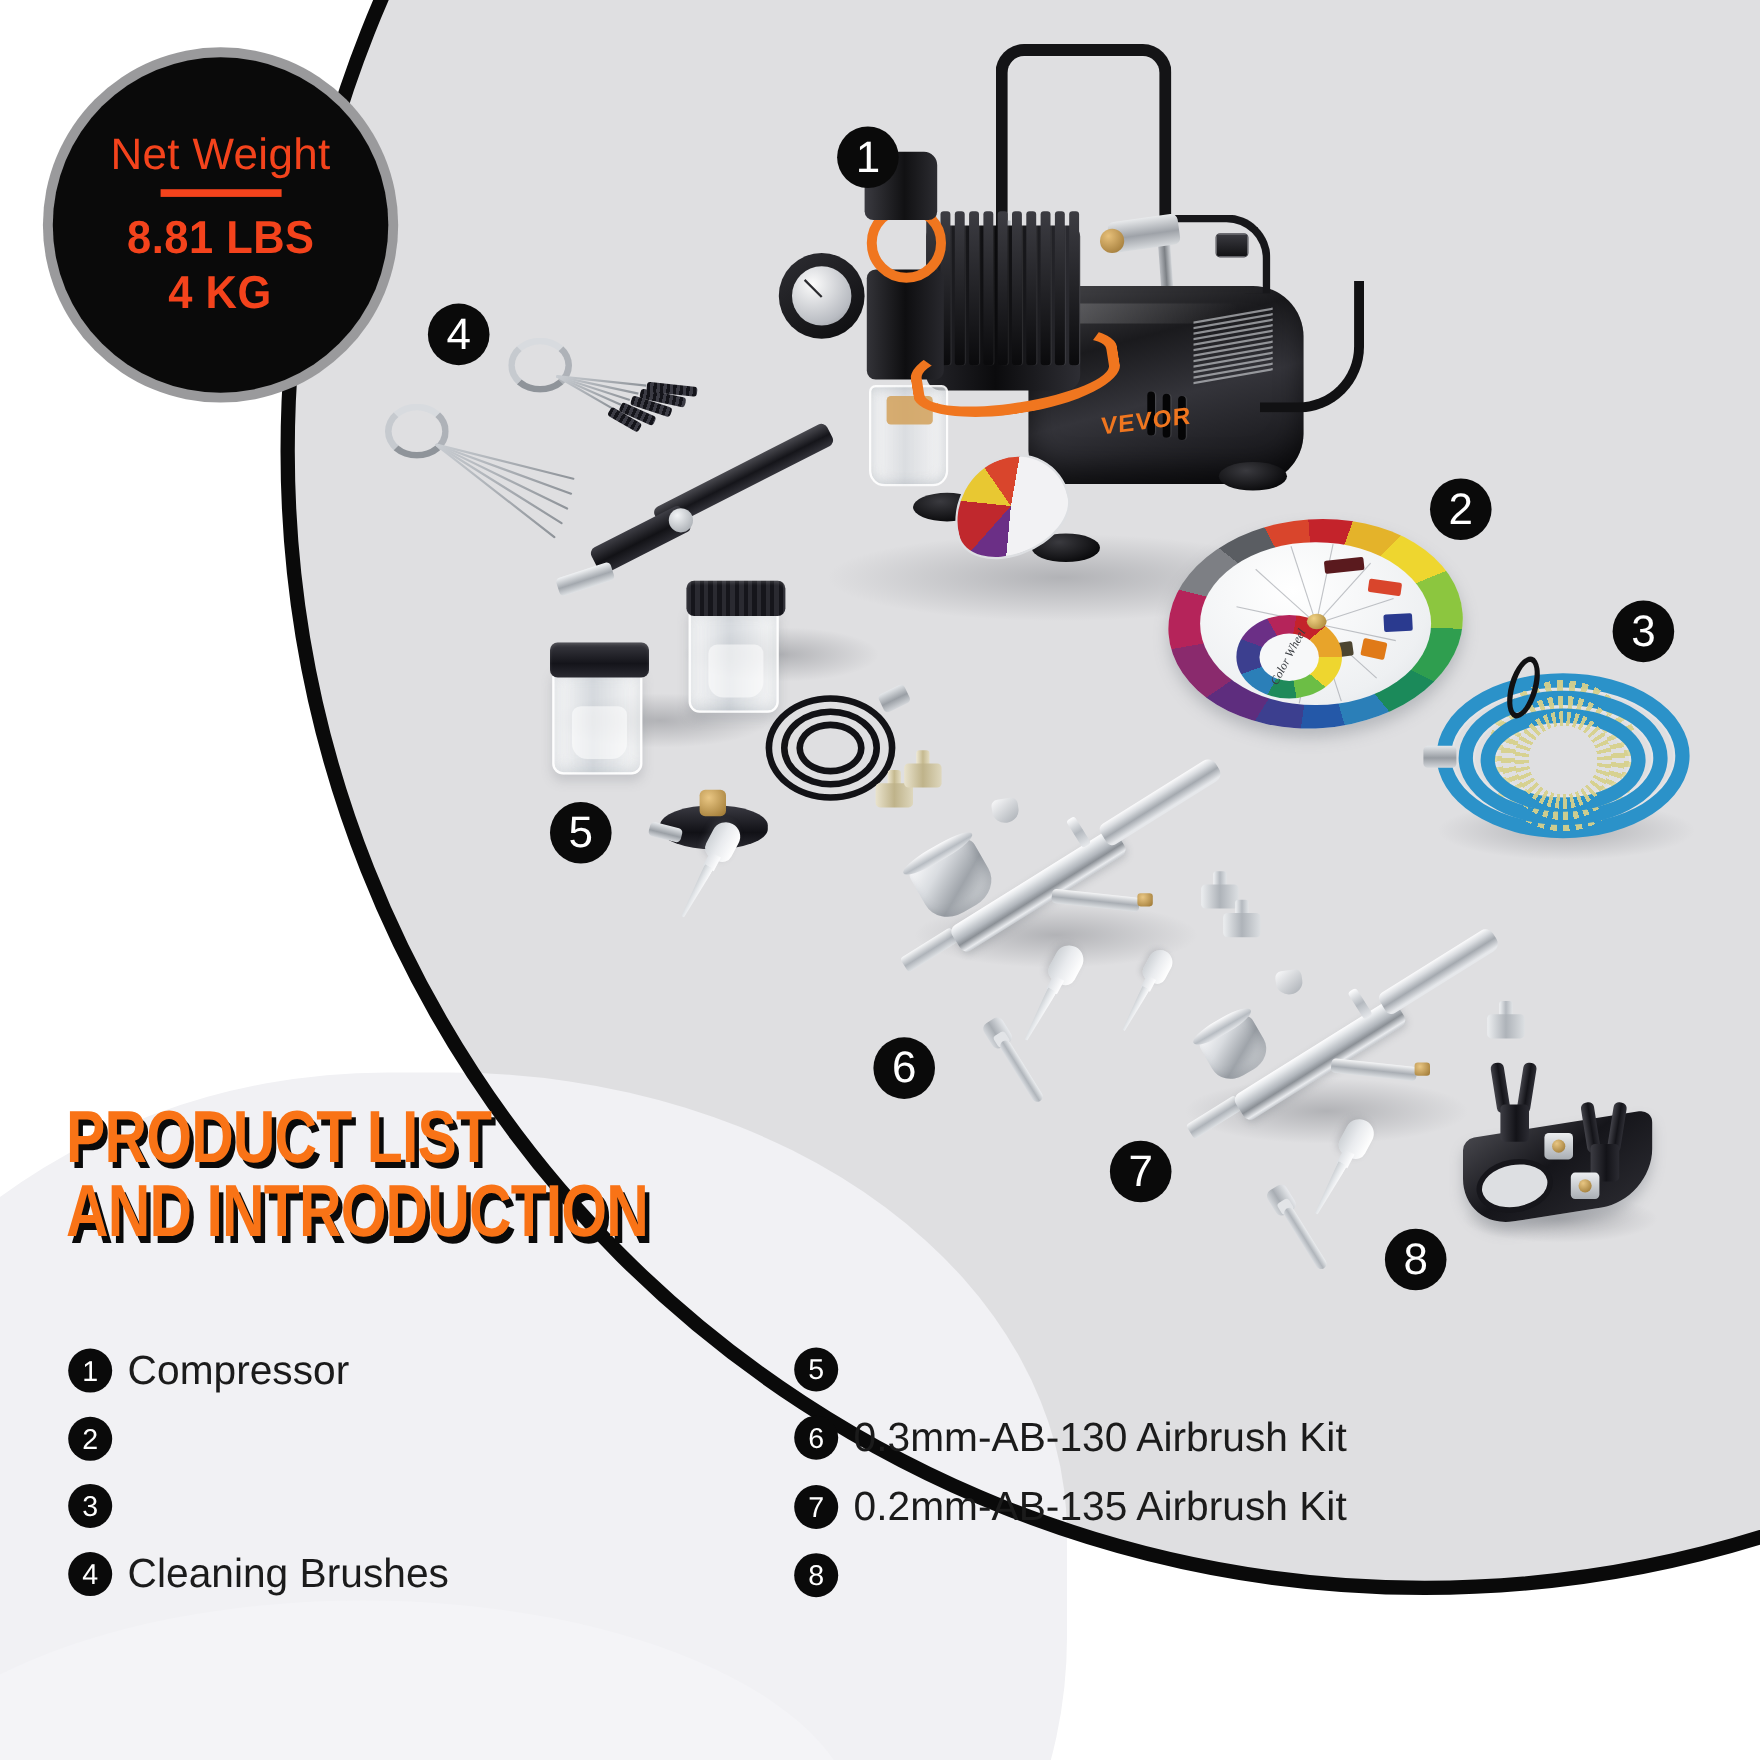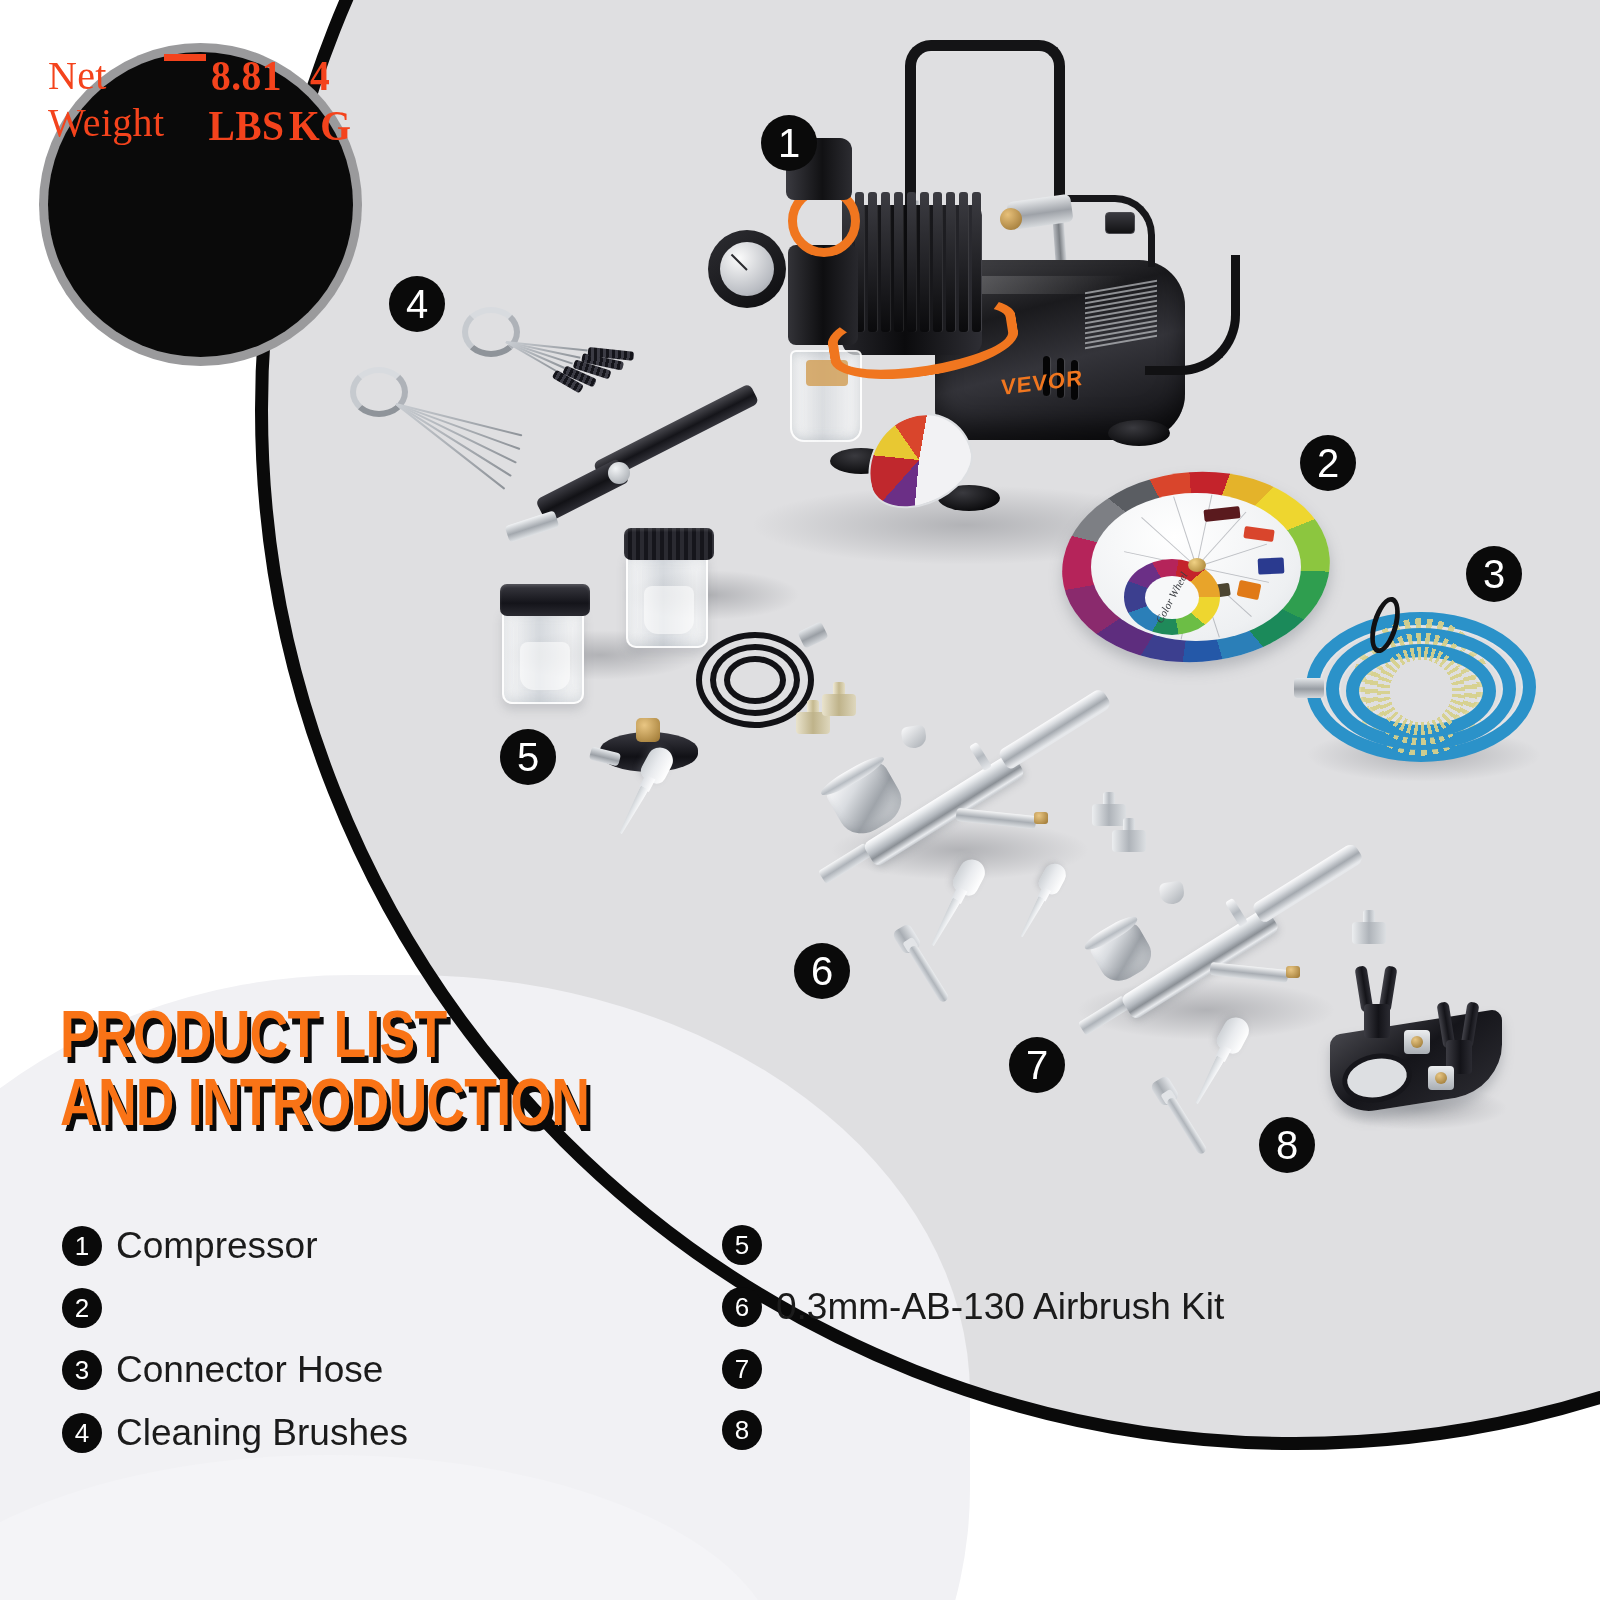--- a/index.html
+++ b/index.html
@@ -47,24 +47,23 @@
   }
 
   
   .weight-badge{
     position:absolute;
     left:48px; top:52px;
     width:305px; height:305px;
     border-radius:50%;
     background:#0a0a0a;
     box-shadow:0 0 0 9px #9a9a9c;
-    display:flex; flex-direction:row;
-    justify-content:center;
+    display:flex; flex-direction:column;
+    align-items:center; justify-content:center;
     z-index:40;
-    font-family:Liberation Serif, serif;
   }
   .weight-title{
     color:#f4431c;
     font-size:40px;
     letter-spacing:.3px;
     margin-bottom:6px;
   }
   .weight-rule{
     width:110px; height:7px; background:#f4431c;
     margin:2px 0 12px 0;
@@ -1065,37 +1064,37 @@
   <div class="legend col-left">
     <div class="legend-row">
       <div class="legend-num">1</div>
       <div class="legend-label">Compressor</div>
     </div>
     <div class="legend-row">
       <div class="legend-num">2</div>
     </div>
     <div class="legend-row">
       <div class="legend-num">3</div>
-      <div class="legend-label">Connector Hose</div>
     </div>
     <div class="legend-row">
       <div class="legend-num">4</div>
       <div class="legend-label">Cleaning Brushes</div>
     </div>
   </div>
 
   <div class="legend col-right">
     <div class="legend-row">
       <div class="legend-num">5</div>
     </div>
     <div class="legend-row">
       <div class="legend-num">6</div>
       <div class="legend-label">0.3mm-AB-130 Airbrush Kit</div>
     </div>
     <div class="legend-row">
       <div class="legend-num">7</div>
+      <div class="legend-label">0.2mm-AB-135 Airbrush Kit</div>
     </div>
     <div class="legend-row">
       <div class="legend-num">8</div>
     </div>
   </div>
 
 </div>
 
 </body></html>

